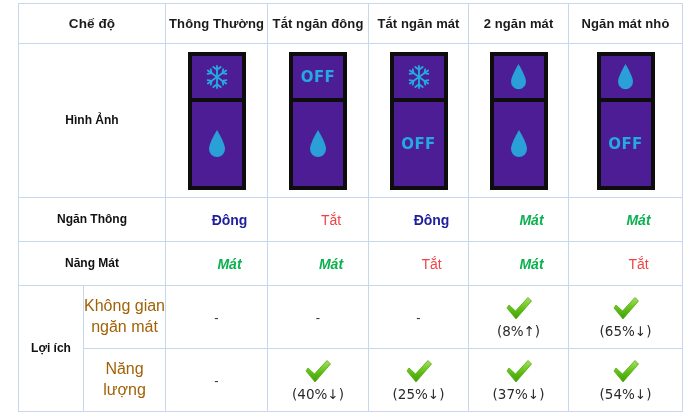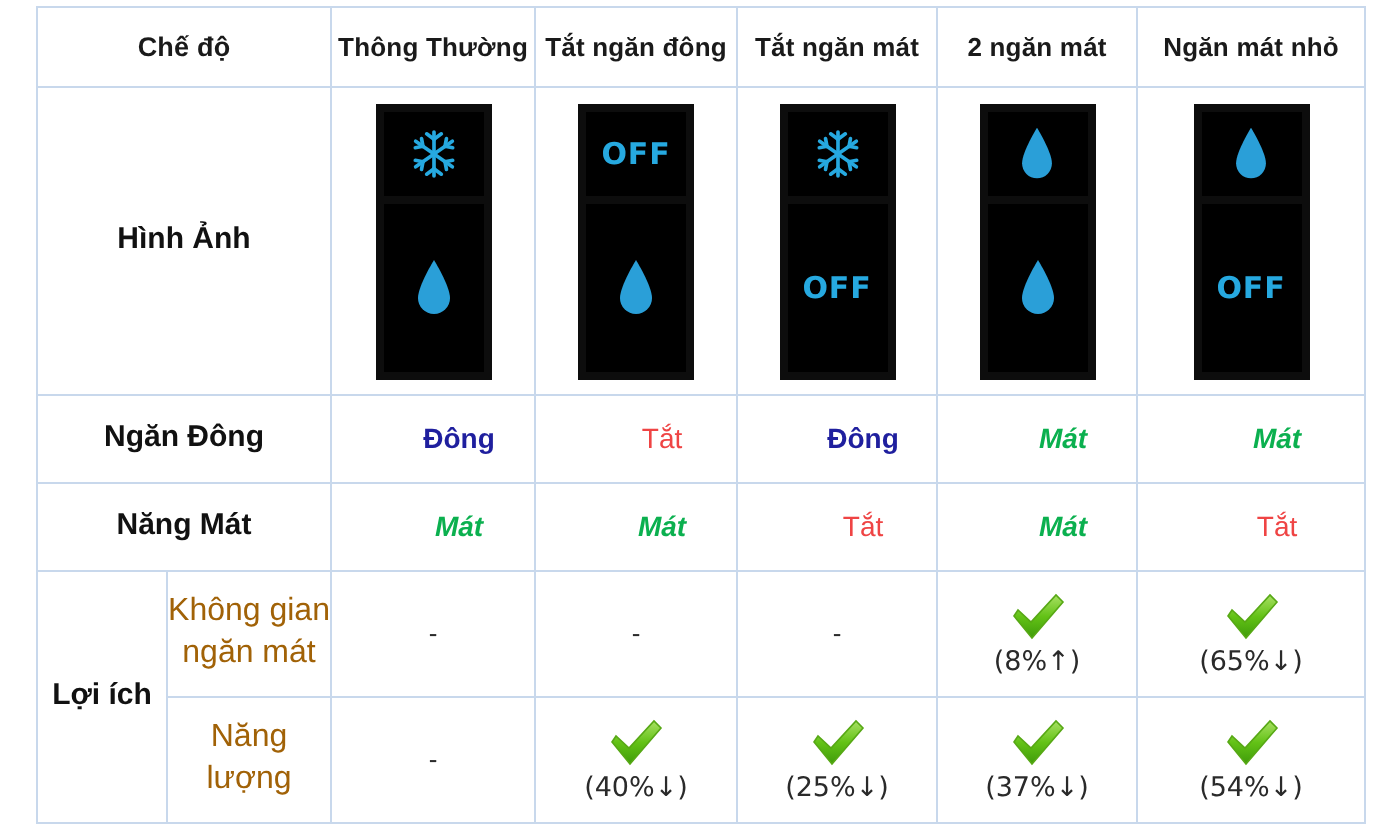--- a/index.html
+++ b/index.html
@@ -42,21 +42,21 @@
     height: 40px;
     font-size: 13.5px;
     font-weight: bold;
     color: #1a1a1a;
     letter-spacing: .1px;
   }
   .hdr-mode { font-size: 13px; }
 
   
   .rowlabel {
-    font-size: 15px;
+    font-size: 12px;
     font-weight: bold;
     color: #111111;
     line-height: 1.25;
   }
   .rowlabel-sub {
     font-size: 16px;
     font-weight: normal;
     color: #a16207;
     text-align: left;
     padding-left: 10px;
@@ -68,21 +68,21 @@
   .fridge-wrap {
     display: flex;
     align-items: center;
     justify-content: center;
     height: 153px;
   }
   .fridge {
     width: 58px;
     height: 138px;
     border: 4px solid #0d0d0d;
-    background: #000000;
+    background: #4c1d95;
     display: flex;
     flex-direction: column;
   }
   .fridge .top {
     height: 46px;
     border-bottom: 4px solid #0d0d0d;
     display: flex;
     align-items: center;
     justify-content: center;
   }
@@ -269,21 +269,21 @@
               </div>
               <div class="bot">
                 <span class="off-txt">OFF</span>
               </div>
             </div>
           </div>
         </td>
       </tr>
 
       <tr class="state-row">
-        <td class="rowlabel" colspan="2">Ngăn Đông</td>
+        <td class="rowlabel" colspan="2">Ngăn Thông</td>
         <td>
           <span class="state state-dong">Đông</span></td>
         <td>
           <span class="state state-tat">Tắt</span></td>
         <td>
           <span class="state state-dong">Đông</span></td>
         <td>
           <span class="state state-mat">Mát</span></td>
         <td>
           <span class="state state-mat">Mát</span></td>

